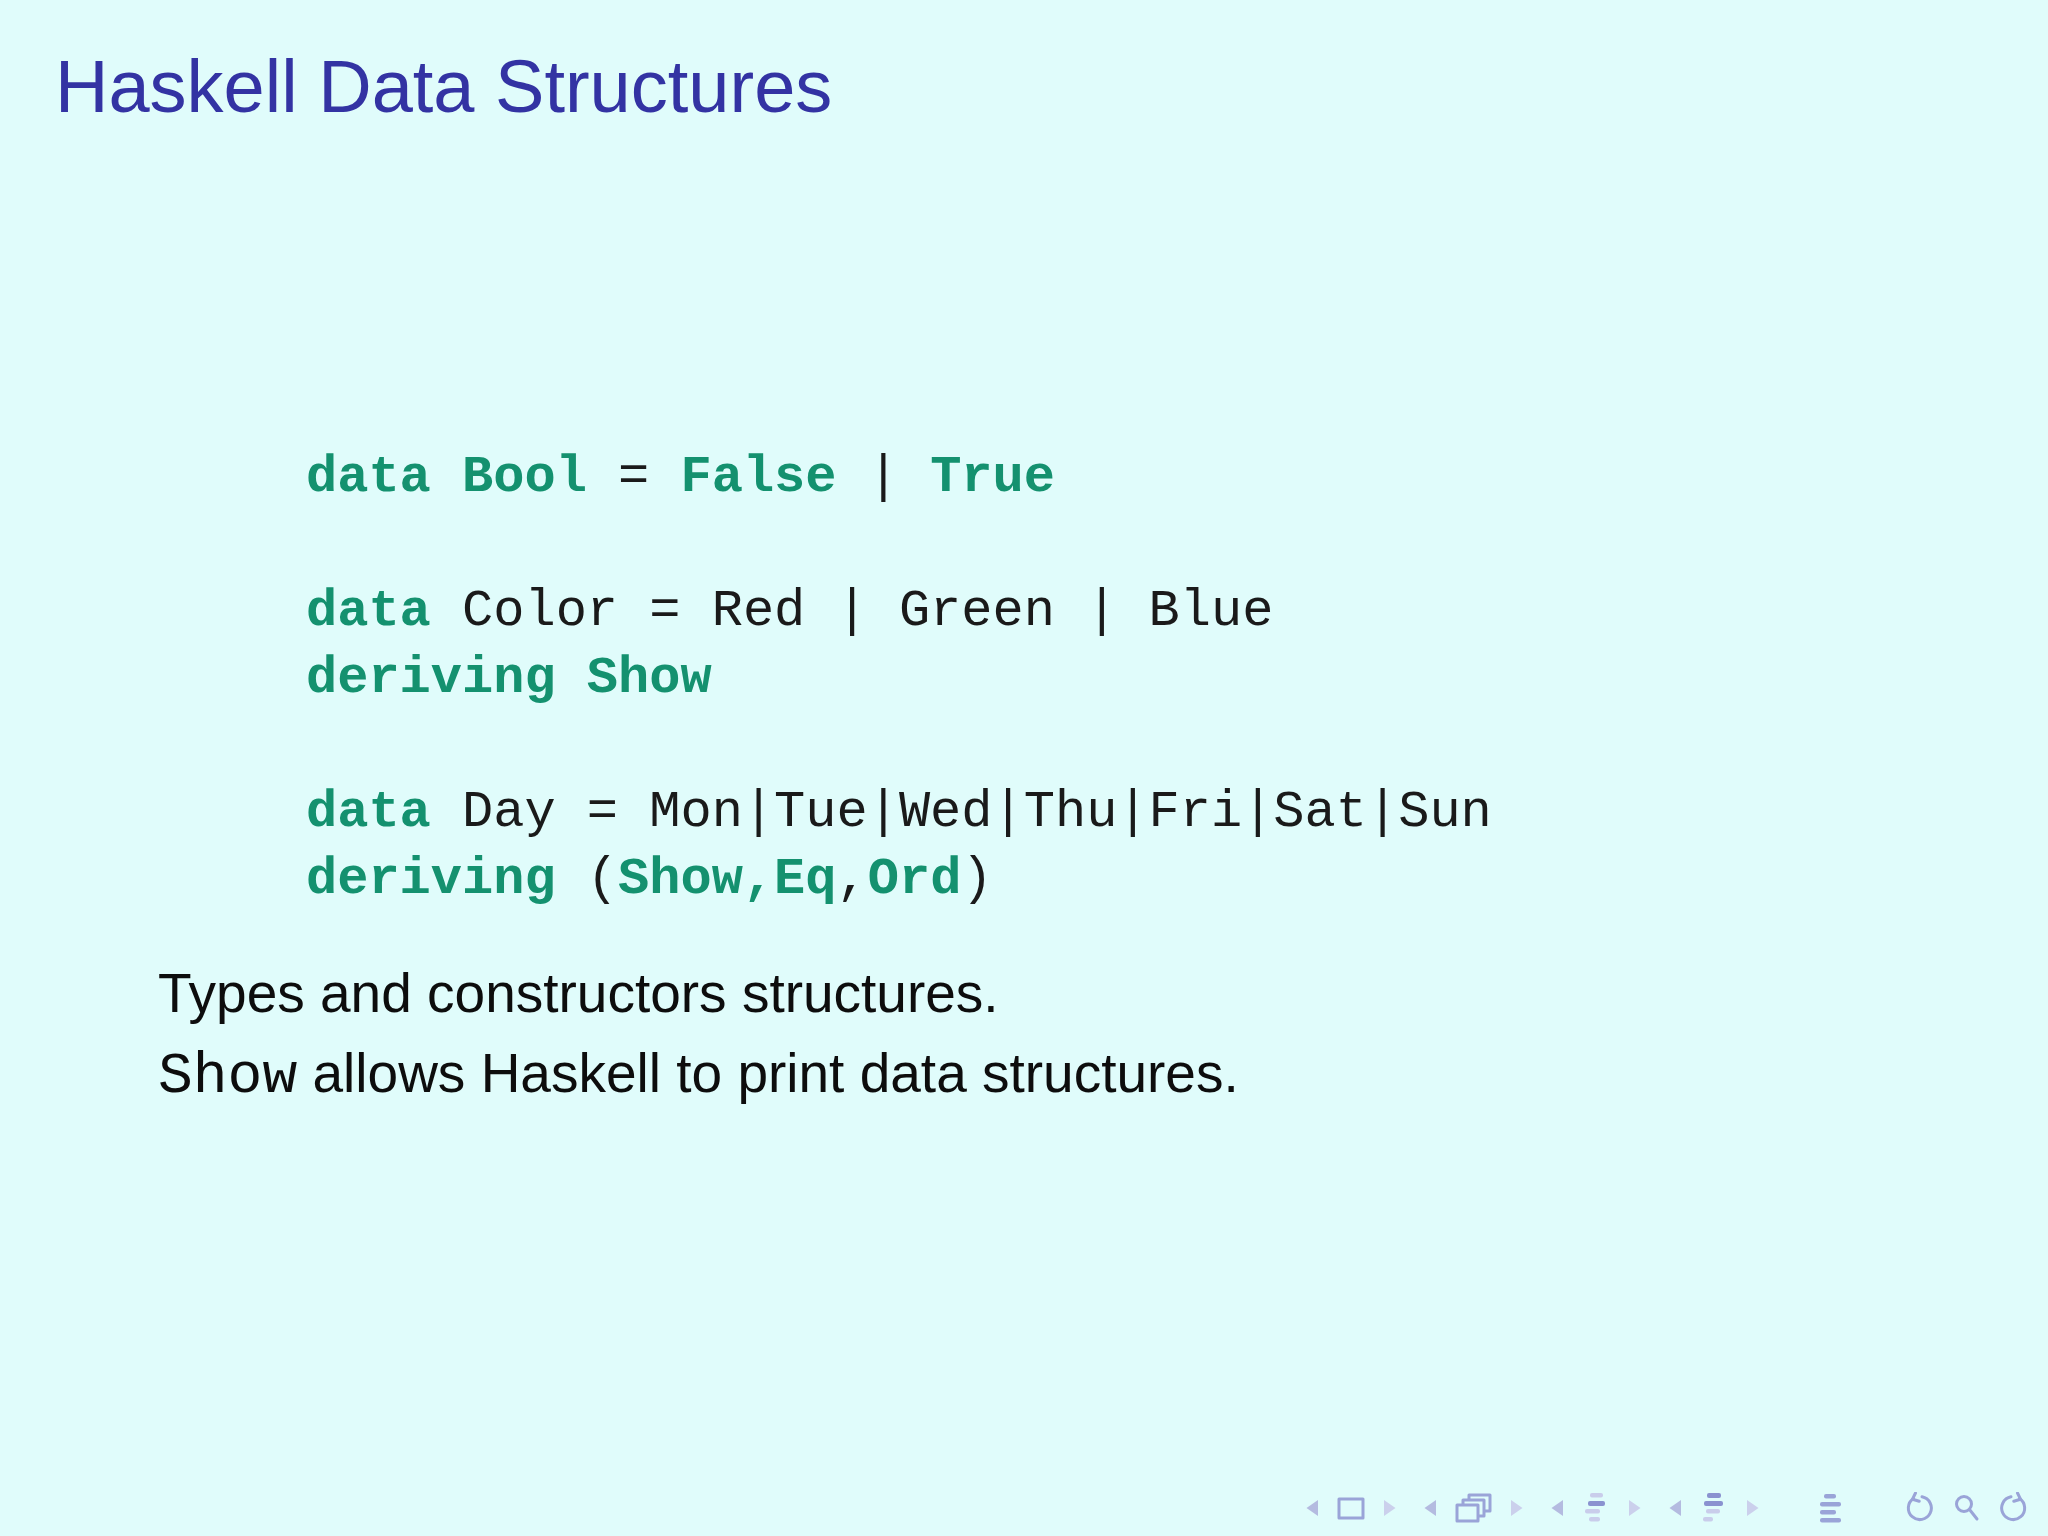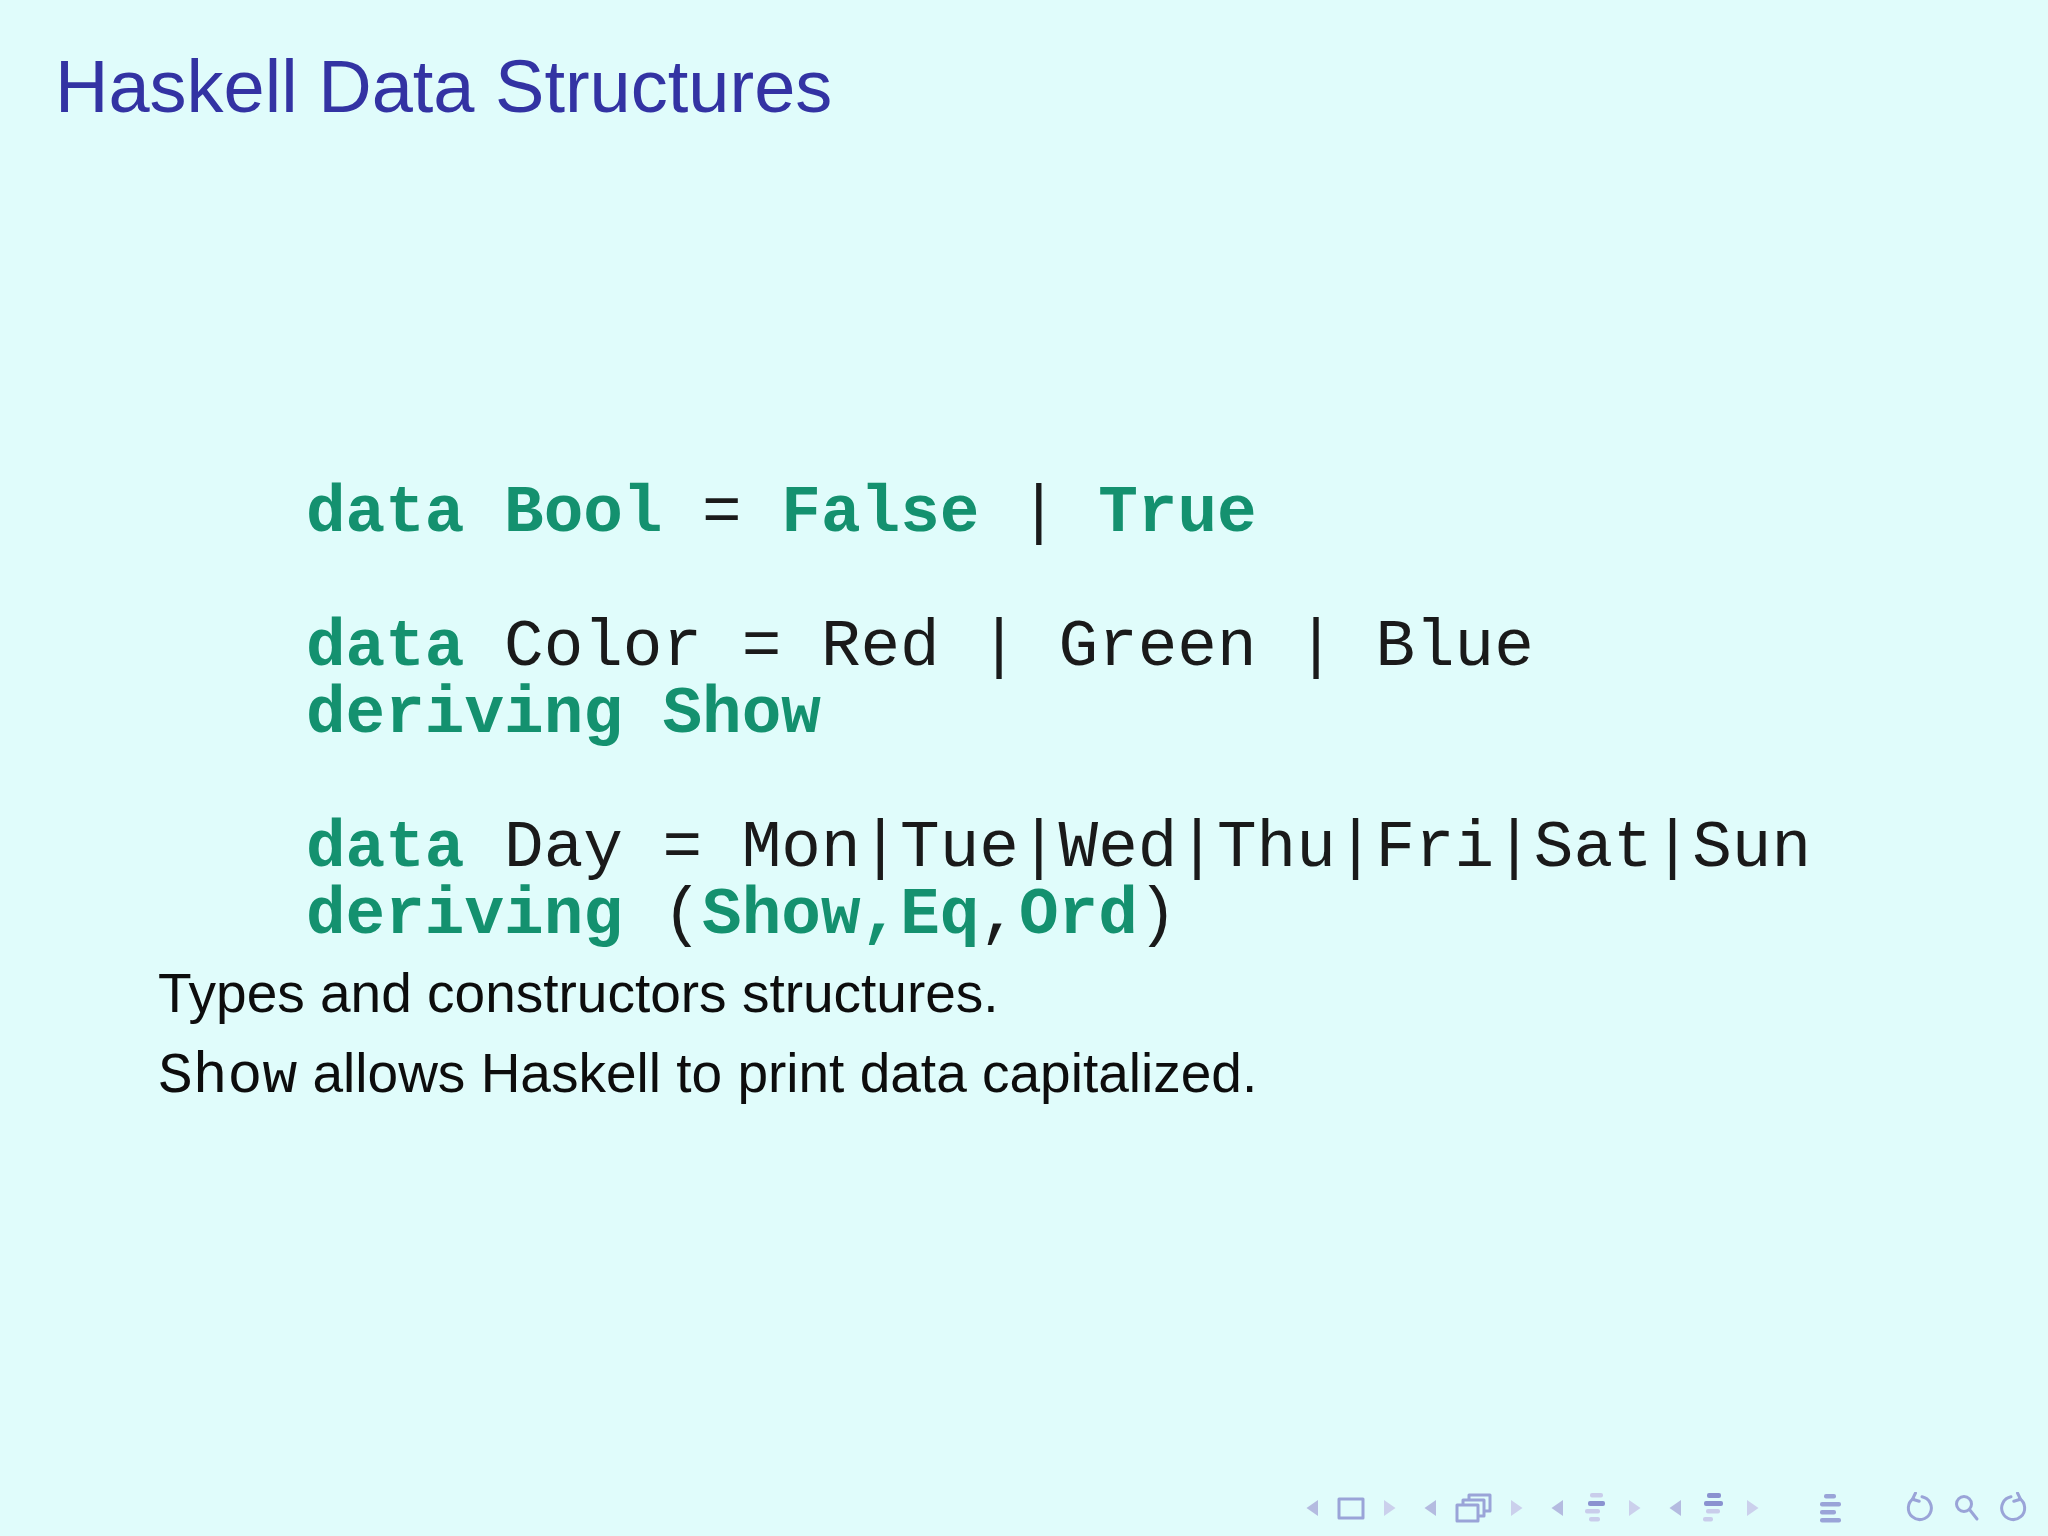--- a/index.html
+++ b/index.html
@@ -2,22 +2,22 @@
 <html style="--bg: #e0fcfb; --title: #3333a3; --kw: #14916f; --plain: #1a1a1a; --text: #0d0d0d; --nav-stroke: #9aa4d8; --nav-dark: #8a92d0; --nav-pale: #c9cdeb; --nav-prev: #b4bbe0; --nav-next: #cbd0ec;"><head>
 <meta charset="utf-8">
 <style>
   html,body{margin:0;padding:0;}
   body{width:2048px;height:1536px;overflow:hidden;background:var(--bg,#e0fcfb);}
   .slide{position:absolute;left:0;top:0;width:2048px;height:1536px;
          font-family:"Liberation Sans",sans-serif;background:var(--bg,#e0fcfb);}
   .title{position:absolute;left:55px;top:50px;font-size:74px;line-height:74px;
          font-weight:400;color:var(--title,#3333a3);white-space:nowrap;}
   .code{position:absolute;left:306px;top:444px;
-        font-family:"Liberation Mono",monospace;font-size:66px;line-height:67px;
-        color:var(--plain,#1a1a1a);white-space:pre;margin-top:36px;}
+        font-family:"Liberation Mono",monospace;font-size:52px;line-height:67px;
+        color:var(--plain,#1a1a1a);white-space:pre;}
   .code .kw{color:var(--kw,#14916f);font-weight:bold;}
   .notes{position:absolute;left:158px;top:953px;font-size:55px;line-height:80px;
          color:var(--text,#0d0d0d);white-space:nowrap;}
   .notes .tt{font-family:"Liberation Mono",monospace;font-size:58px;}
   .nav{position:absolute;right:16px;bottom:12px;display:flex;align-items:center;gap:18px;}
   .nav-item{display:flex;align-items:center;}
   .nav-item.g{margin-left:8px;}
   .nav-item.G{margin-left:40px;}
   .i-stroke{stroke:var(--nav-stroke,#9aa4d8);fill:none;stroke-width:3;stroke-linecap:round;stroke-linejoin:round;}
   .i-bg{fill:var(--bg,#e0fcfb);}
@@ -28,21 +28,21 @@
   .bar-m{fill:var(--nav-stroke,#9aa4d8);}
 </style>
 </head>
 <body>
 
 <div class="slide">
   <div class="title">Haskell Data Structures</div>
   <div class="code" id="code-block"><div><span class="kw">data</span><span> </span><span class="kw">Bool</span><span> = </span><span class="kw">False</span><span> | </span><span class="kw">True</span></div><div>&nbsp;</div><div><span class="kw">data</span><span> Color = Red | Green | Blue</span></div><div><span class="kw">deriving</span><span> </span><span class="kw">Show</span></div><div>&nbsp;</div><div><span class="kw">data</span><span> Day = Mon|Tue|Wed|Thu|Fri|Sat|Sun</span></div><div><span class="kw">deriving</span><span> (</span><span class="kw">Show</span><span class="kw">,</span><span class="kw">Eq</span><span>,</span><span class="kw">Ord</span><span>)</span></div></div>
   <div class="notes" id="notes-block">
       <div><span>Types and constructors structures.</span></div>
-      <div><span class="tt">Show</span><span> allows Haskell to print data capitalized.</span></div>
+      <div><span class="tt">Show</span><span> allows Haskell to print data structures.</span></div>
     </div>
   <div class="nav" id="nav-bar">
       <span class="nav-item">
         <svg width="14" height="18" viewBox="0 0 14 18">
           <path class="tri-prev" d="M13 1 L1.5 9 L13 17 Z"></path>
         </svg>
       </span>
       <span class="nav-item">
         <svg width="28" height="23" viewBox="0 0 28 23">
           <rect class="i-stroke" x="2" y="2" width="24" height="19"></rect>

